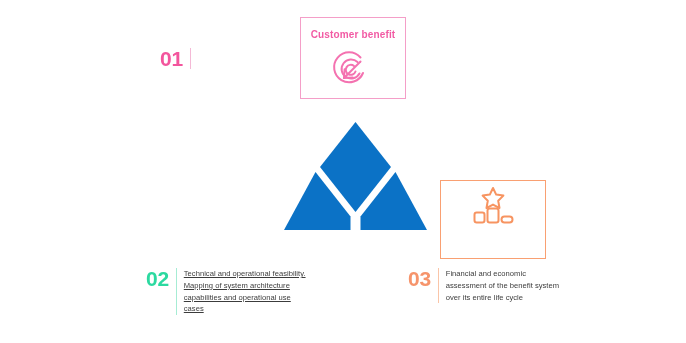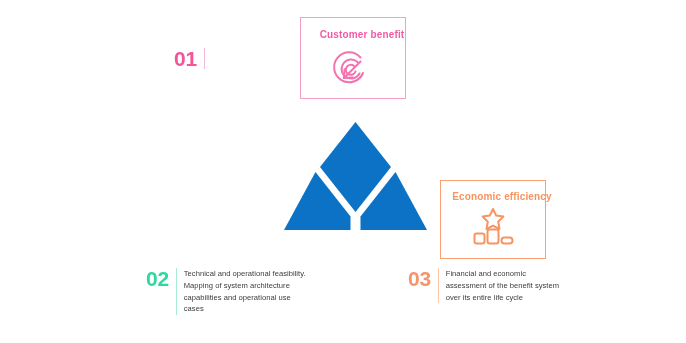--- a/index.html
+++ b/index.html
@@ -39,21 +39,20 @@
     display: flex;
     flex-direction: column;
     align-items: center;
   }
   .card-title {
     font-size: 10px;
     font-weight: bold;
     letter-spacing: 0.15px;
     text-align: center;
     white-space: nowrap;
-    padding-left: 18px;
   }
   .card-icon {
     display: block;
   }
 
   #card-customer-benefit {
     left: 300px;
     top: 17px;
     width: 106px;
     height: 82px;
@@ -115,37 +114,37 @@
     margin: 0 7px 0 7px;
   }
   .desc-text {
     font-size: 7.6px;
     line-height: 1.55;
     color: #3c3c3c;
     letter-spacing: 0.02px;
   }
 
   #desc-customer-benefit {
-    left: 174px;
+    left: 160px;
     top: 48px;
     width: 132px;
   }
   #desc-customer-benefit .desc-number { color: #f3559d; }
   #desc-customer-benefit .desc-rule { background: #f4b9d6; }
   #desc-customer-benefit .desc-text { width: 106px; }
 
   #desc-feasibility {
     left: 128px;
     top: 268px;
     width: 160px;
     margin-left: 18px;
   }
   #desc-feasibility .desc-number { color: #2cd9a0; }
   #desc-feasibility .desc-rule { background: #a6ecd4; }
-  #desc-feasibility .desc-text { width: 122px; }
+  #desc-feasibility .desc-text { width: 122px; text-decoration: underline; }
 
   #desc-economic-efficiency {
     left: 408px;
     top: 268px;
     width: 152px;
   }
   #desc-economic-efficiency .desc-number { color: #f6946b; }
   #desc-economic-efficiency .desc-rule { background: #fac5a8; }
   #desc-economic-efficiency .desc-text { width: 118px; }
 </style>
@@ -176,21 +175,20 @@
           <path d="M14 33 L30.5 16.5"></path>
           <path d="M14 33 L14.6 24.3"></path>
           <path d="M14 33 L22.8 32.4"></path>
         </g>
       </svg>
     </span>
   </div>
 
 
   <div class="card" id="card-economic-efficiency">
-    <div class="card-title">Economic efficiency</div>
     <span class="card-icon">
       <svg width="54" height="46" viewBox="0 0 54 46" xmlns="http://www.w3.org/2000/svg">
         <g fill="none" stroke="#f79461" stroke-width="2" stroke-linecap="round" stroke-linejoin="round">
           <path d="M27 4 L30.2 10.6 L37.4 11.6 L32.2 16.7 L33.5 24 L27 20.6 L20.5 24 L21.8 16.7 L16.6 11.6 L23.8 10.6 Z"></path>
           <rect x="21.5" y="24.5" width="11" height="14" rx="2.2"></rect>
           <rect x="8.5" y="28.5" width="10" height="10" rx="2.2"></rect>
           <rect x="35.5" y="32.5" width="11" height="6" rx="3"></rect>
         </g>
       </svg>
     </span>

